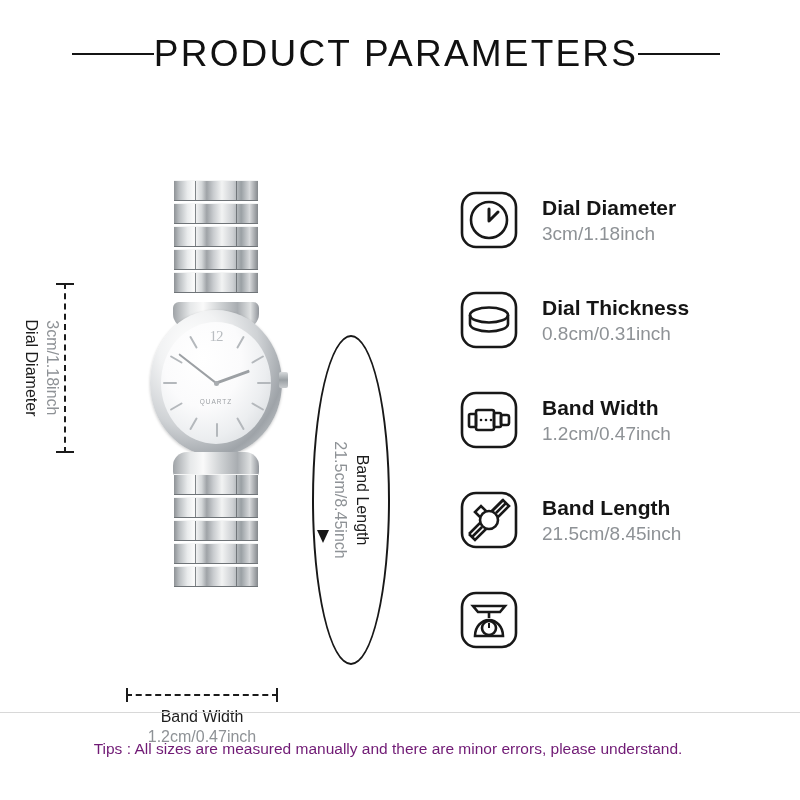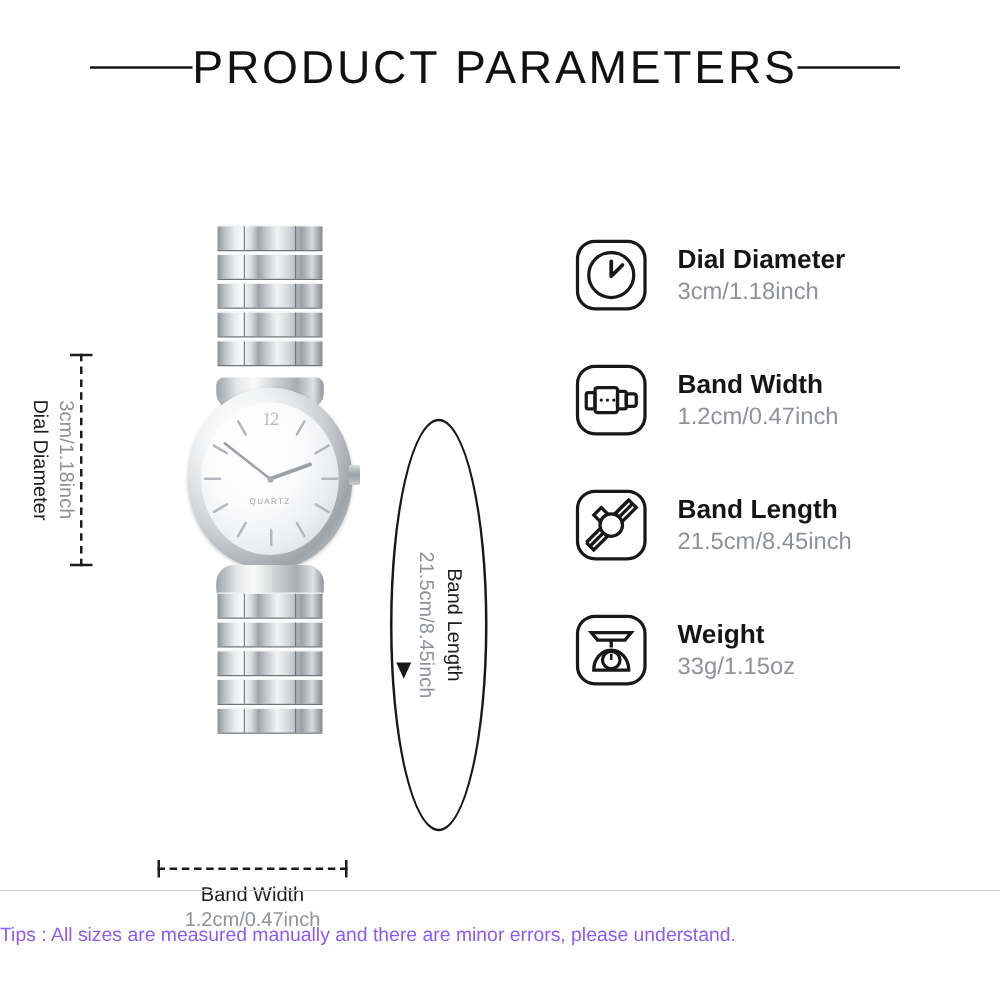--- a/index.html
+++ b/index.html
@@ -311,23 +311,23 @@
   #footer-divider {
     position: absolute;
     left: 0; top: 712px;
     width: 800px; height: 1px;
     background: #d8d8d8;
   }
   #tips {
     position: absolute;
     left: 0; top: 740px;
     width: 776px;
-    text-align: left;
+    text-align: center;
     font-size: 15.5px;
-    color: #8b5cf6;
+    color: #701a75;
   }
 </style>
 </head>
 <body>
 
 <div id="page">
 
   <div id="header">
     <div class="rule"></div>
     <div id="page-title">PRODUCT  PARAMETERS</div>
@@ -422,20 +422,33 @@
           <circle cx="31" cy="31" r="18"></circle>
           <path d="M31 20 L31 32 L40 23" stroke-width="3" stroke-linecap="round" stroke-linejoin="round"></path>
         </svg>
       </div>
       <div class="spec-text">
         <div class="spec-label">Dial Diameter</div>
         <div class="spec-value">3cm/1.18inch</div>
       </div>
     </div>
 
+    <div class="spec-row">
+      <div class="spec-icon">
+        <svg viewBox="0 0 62 62" fill="none" stroke="#181818" stroke-width="2.6">
+          <rect x="4" y="4" width="54" height="54" rx="14"></rect>
+          <ellipse cx="31" cy="26" rx="19" ry="7.5"></ellipse>
+          <path d="M12 26 L12 35 A19 7.5 0 0 0 50 35 L50 26"></path>
+        </svg>
+      </div>
+      <div class="spec-text">
+        <div class="spec-label">Dial Thickness</div>
+        <div class="spec-value">0.8cm/0.31inch</div>
+      </div>
+    </div>
 
     <div class="spec-row">
       <div class="spec-icon">
         <svg viewBox="0 0 62 62" fill="none" stroke="#181818" stroke-width="2.6">
           <rect x="4" y="4" width="54" height="54" rx="14"></rect>
           <rect x="11" y="25" width="7" height="13" rx="1.5"></rect>
           <rect x="18" y="21" width="18" height="20" rx="2"></rect>
           <rect x="36" y="24" width="7" height="14" rx="1.5"></rect>
           <rect x="43" y="26" width="8" height="10" rx="2"></rect>
           <circle cx="23" cy="31" r="1.3" fill="#181818" stroke="none"></circle>
@@ -469,23 +482,19 @@
       <div class="spec-icon">
         <svg viewBox="0 0 62 62" fill="none" stroke="#181818" stroke-width="2.6">
           <rect x="4" y="4" width="54" height="54" rx="14"></rect>
           <path d="M15 17 L47 17 L42 23 L20 23 Z"></path>
           <path d="M31 23 L31 29"></path>
           <path d="M17 47 A14 16 0 0 1 45 47 Z"></path>
           <circle cx="31" cy="39" r="7"></circle>
           <path d="M31 39 L31 34" stroke-width="2"></path>
         </svg>
       </div>
-      <div class="spec-text">
-        <div class="spec-label">Weight</div>
-        <div class="spec-value">33g/1.15oz</div>
-      </div>
     </div>
   </div>
 
   <div id="footer-divider"></div>
   <div id="tips">Tips : All sizes are measured manually and there are minor errors, please understand.</div>
 
 </div>
 
 </body></html>

